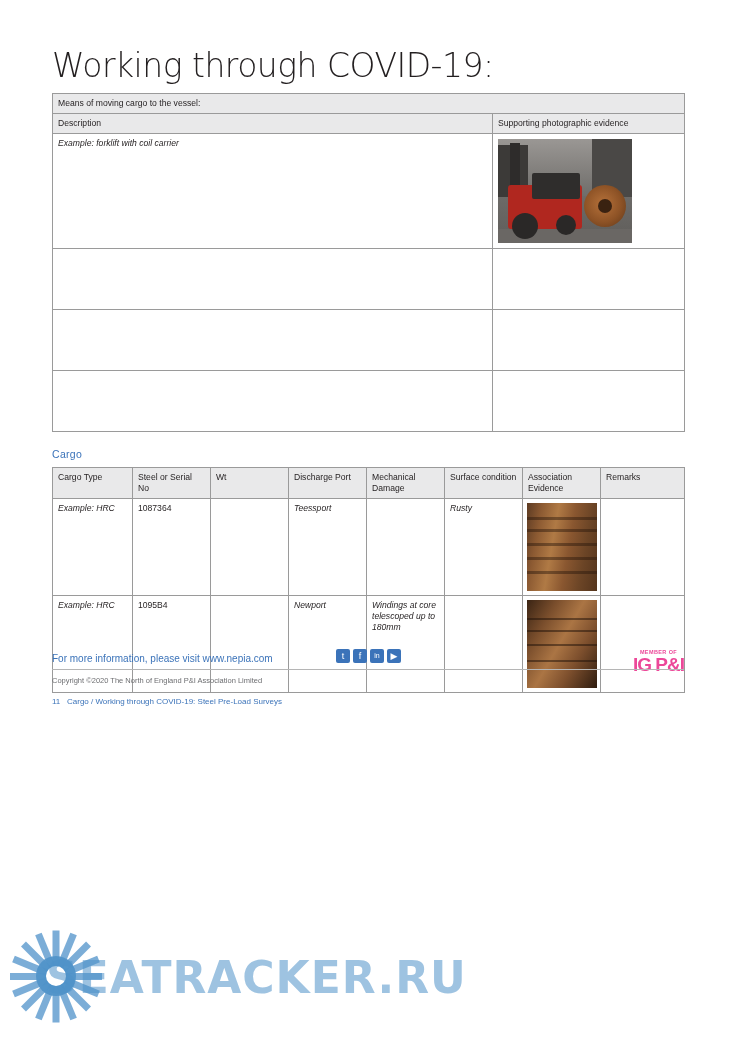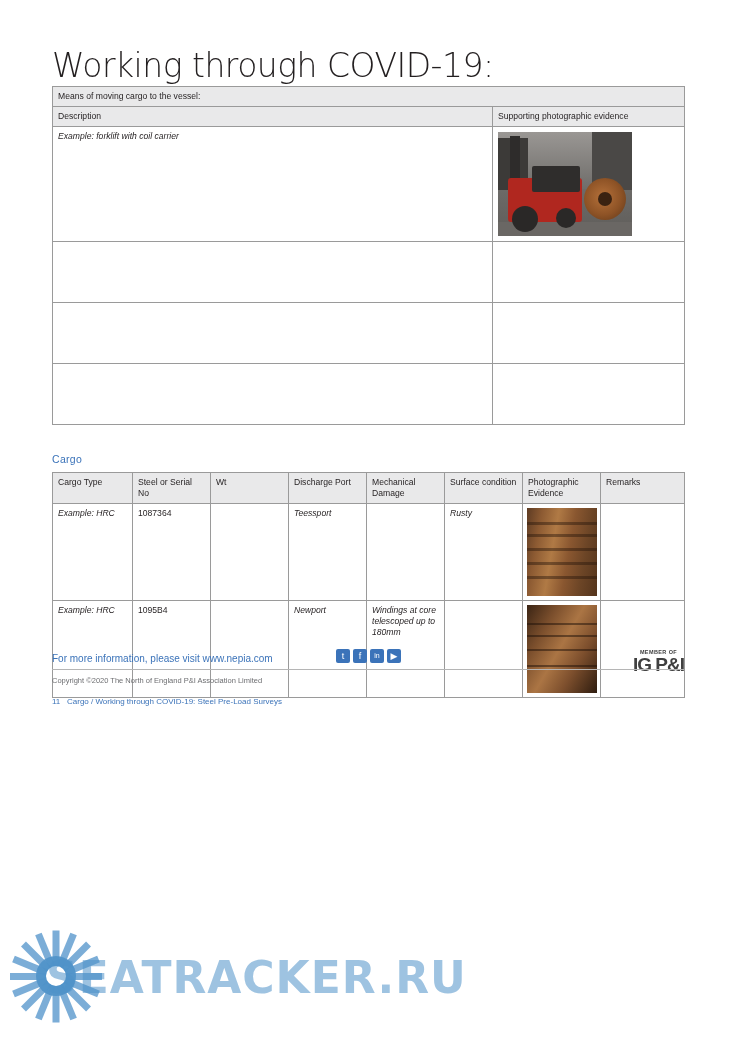--- a/index.html
+++ b/index.html
@@ -48,28 +48,29 @@
   }
   
   .section-heading {
     color: #3b73b9;
     font-size: 10.5px;
     letter-spacing: 0.3px;
     margin-top: 42px;
     margin-bottom: 7px;
   }
   .section-heading.cargo {
-    margin-top: 28px;
+    margin-top: 16px;
   }
   
   table {
     border-collapse: collapse;
     width: 632px;
     table-layout: fixed;
     font-size: 8.6px;
+    margin-top: 7px;
   }
   table td, table th {
     border: 1px solid #9a9a9a;
     padding: 4px 5px 4px 5px;
     vertical-align: top;
     font-weight: normal;
     text-align: left;
     color: #231f20;
     font-size: 8.6px;
     line-height: 11px;
@@ -231,21 +232,21 @@
     line-height: 14px;
     text-align: center;
     display: inline-block;
   }
   .social span.yt { background: #3b73b9; }
   .member {
     position: absolute;
     right: 52px;
     top: 4px;
     text-align: center;
-    color: #404040;
+    color: #ec4899;
   }
   .member .label {
     font-size: 5.5px;
     letter-spacing: 0.4px;
     font-weight: bold;
   }
   .member .logo {
     font-size: 19px;
     font-weight: bold;
     letter-spacing: -1px;
@@ -368,21 +369,21 @@
         <col style="width:84px">
       </colgroup>
       <tbody>
         <tr class="hdr-row">
           <td>Cargo Type</td>
           <td>Steel or Serial No</td>
           <td>Wt</td>
           <td>Discharge Port</td>
           <td>Mechanical Damage</td>
           <td>Surface condition</td>
-          <td>Photographic Evidence</td>
+          <td>Association Evidence</td>
           <td>Remarks</td>
         </tr>
         <tr>
           <td class="example">Example: HRC</td>
           <td>1087364</td>
           <td></td>
           <td class="example">Teessport</td>
           <td></td>
           <td class="example">Rusty</td>
           <td class="photo-cell">

